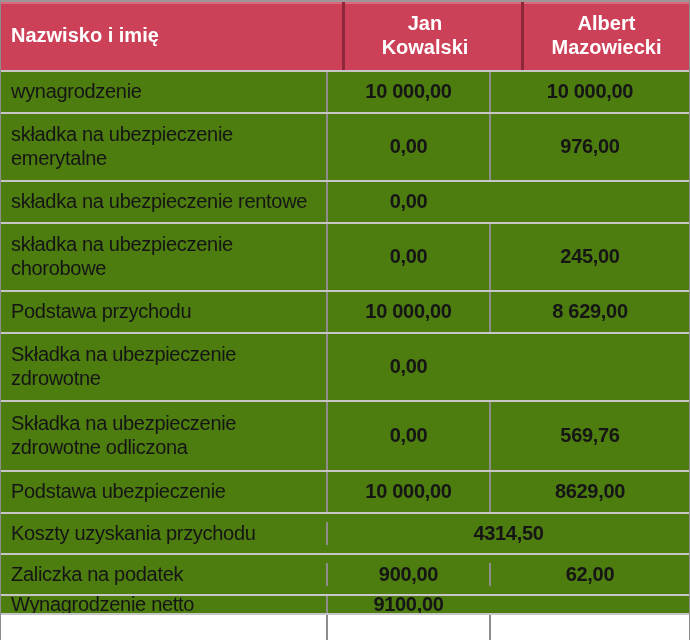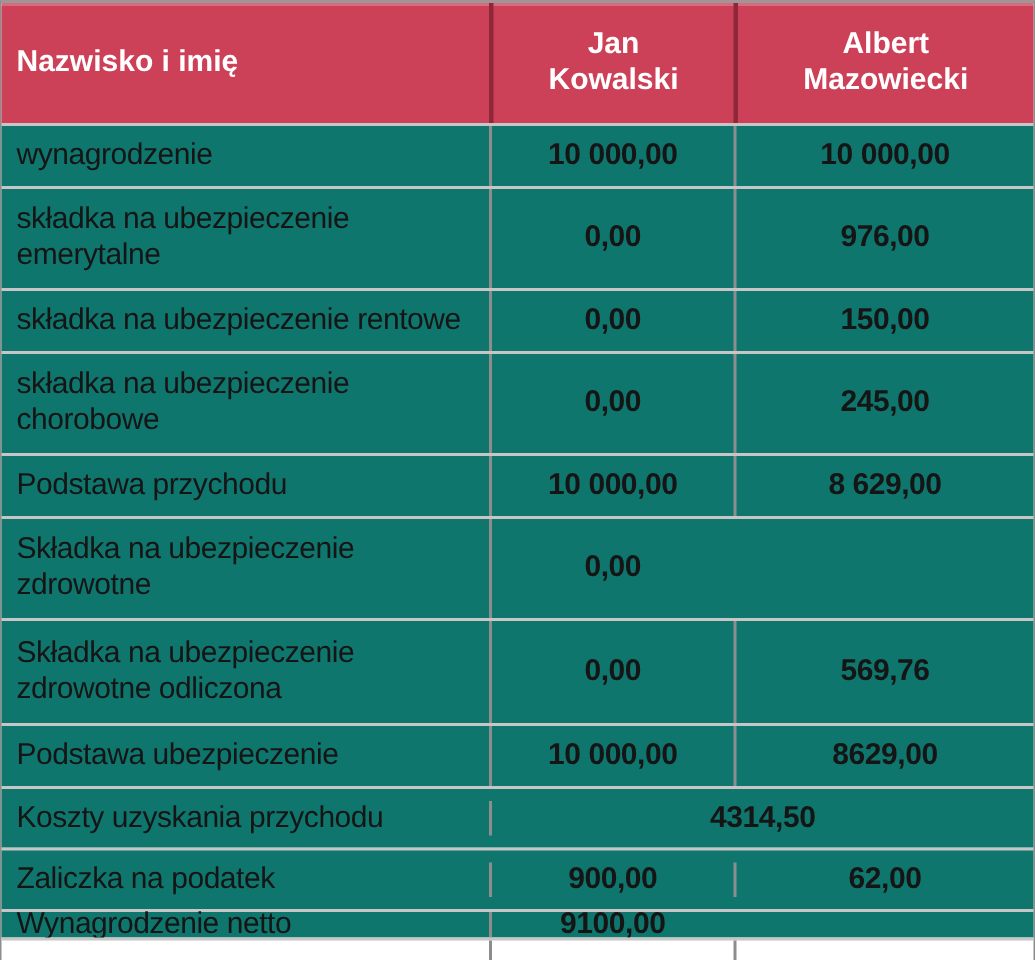--- a/index.html
+++ b/index.html
@@ -19,28 +19,29 @@
   .cell{
     box-sizing:border-box;display:flex;align-items:center;
     color:var(--cell-text,#151515);
     font-size:20px;letter-spacing:-0.3px;line-height:1.18;
   }
   .c-label{width:325px;padding:4px 8px 4px 10px;justify-content:flex-start;text-align:left;white-space:pre-line;}
   .c-val1{width:163px;justify-content:center;text-align:center;font-weight:bold;border-left:2px solid var(--v-border,#8d8d8d);}
   .c-val2{flex:1;justify-content:center;text-align:center;font-weight:bold;border-left:2px solid var(--v-border,#8d8d8d);}
   
   .row.header{
-    height:80px;
+    height:68px;
     background:linear-gradient(var(--header-hi,#d9697c) 0 2px, var(--header-bg,#cd4158) 2px);
     color:var(--header-text,#ffffff);
+    gap:16px;
   }
   .row.header .cell{color:var(--header-text,#ffffff);font-weight:bold;letter-spacing:0;}
   .row.header .c-val1,.row.header .c-val2{border-left:3px solid var(--header-divider,#8e2739);}
   
-  .row.data{border-top:2px solid var(--h-border,#c6c6c6);background:#0f766e;}
+  .row.data{border-top:2px solid var(--h-border,#c6c6c6);background:#4d7c0f;}
   .row.data:first-of-type{border-top:none;}
   .row.h1{height:42px;}
   .row.h2{height:68px;}
   .row.h2b{height:70px;}
   .row.h1s{height:41px;align-items:center;}
   .row.h1t{height:19px;}
   .row.sliver{flex:1 1 auto;border-top:2px solid var(--h-border,#c6c6c6);}
   .row.sliver .cell{font-weight:bold;}
 </style>
 </head>
@@ -65,21 +66,20 @@
   <div class="row data h2">
     <div class="cell c-label">składka na ubezpieczenie
 emerytalne</div>
     <div class="cell c-val1">0,00</div>
     <div class="cell c-val2">976,00</div>
   </div>
 
   <div class="row data h1">
     <div class="cell c-label">składka na ubezpieczenie rentowe</div>
     <div class="cell c-val1">0,00</div>
-    <div class="cell c-val2">150,00</div>
   </div>
 
   <div class="row data h2">
     <div class="cell c-label">składka na ubezpieczenie
 chorobowe</div>
     <div class="cell c-val1">0,00</div>
     <div class="cell c-val2">245,00</div>
   </div>
 
   <div class="row data h1">

